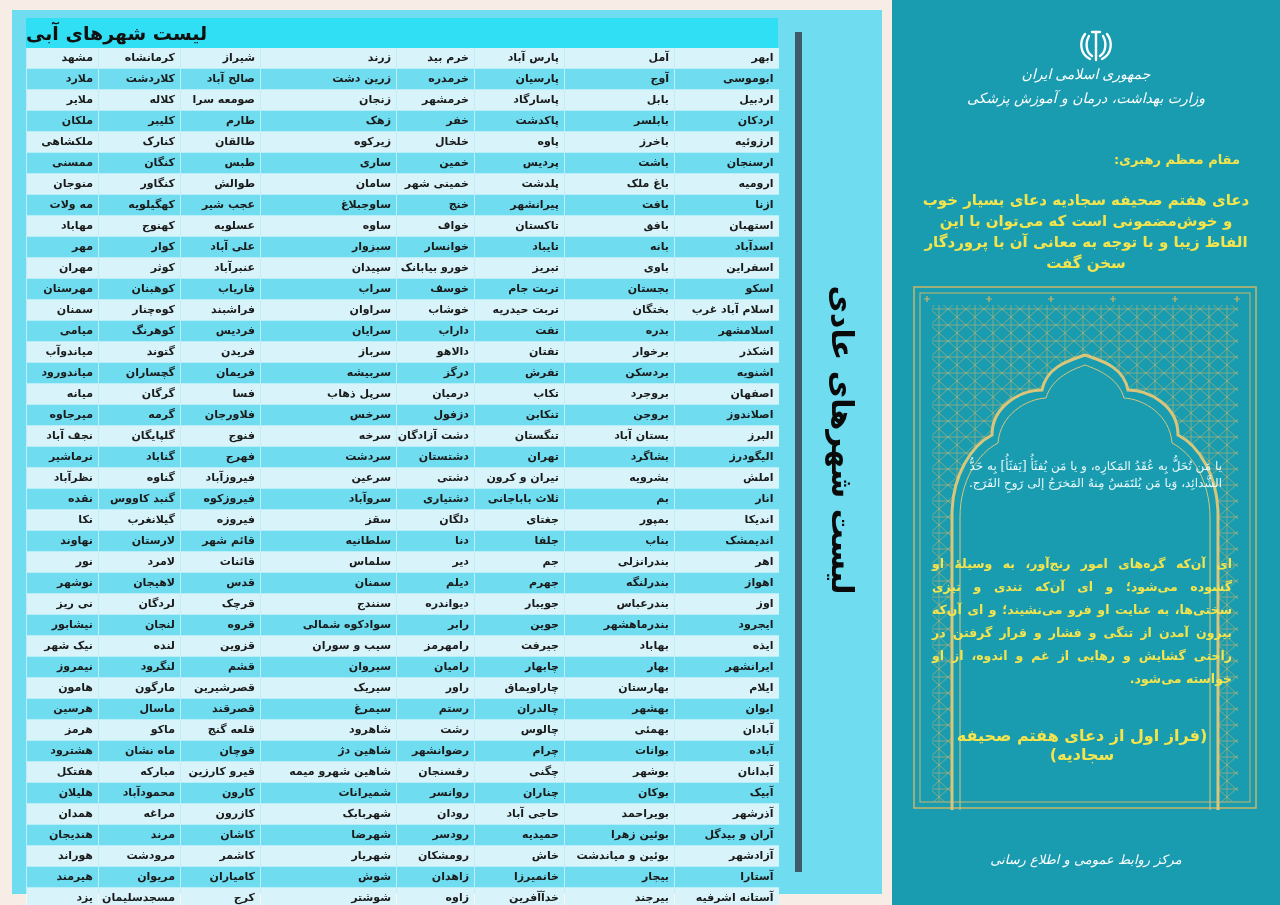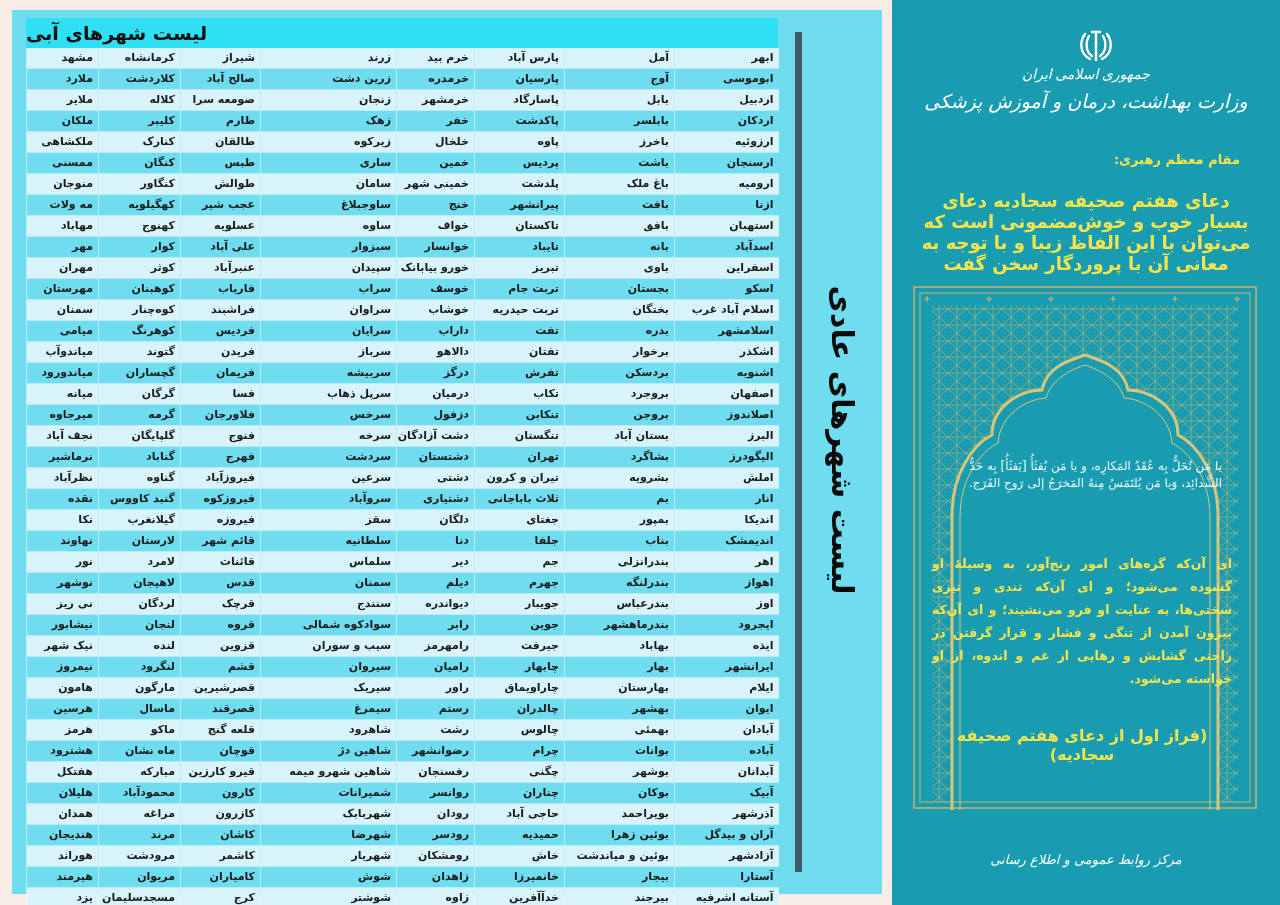--- a/index.html
+++ b/index.html
@@ -15,24 +15,24 @@
   table.cities tr.odd td { background: #d8f4fa; }
   table.cities tr.even td { background: #6fdcef; }
   table.cities tr { border-bottom: 1px solid rgba(255,255,255,0.5); }
 
   .vbar { position: absolute; left: 795px; top: 32px; width: 7px; height: 840px; background: #3f5b6a; }
   .vtitle { position: absolute; left: 798px; top: 440px; transform: translate(-50%,-50%) rotate(90deg); transform-origin: center;
     margin-left: 44px; white-space: nowrap; font-size: 30px; font-weight: bold; color: #0a0a0a; direction: rtl; }
 
   .info-panel { position: absolute; left: 892px; top: 0; width: 388px; height: 905px; background: #1a9cb0; direction: rtl; }
   .emblem { position: absolute; left: 184px; top: 26px; width: 40px; height: 40px; }
-  .gov1 { position: absolute; left: 0; width: 388px; top: 66px; text-align: center; color: #fff; font-family: Liberation Serif, serif; font-size: 14px; font-style: italic; }
-  .gov2 { position: absolute; left: 0; width: 388px; top: 90px; text-align: center; color: #fff; font-family: "DejaVu Serif", serif; font-size: 19px; font-style: italic; }
+  .gov1 { position: absolute; left: 0; width: 388px; top: 66px; text-align: center; color: #fff; font-family: Liberation Sans, sans-serif; font-size: 14px; font-style: italic; }
+  .gov2 { position: absolute; left: 0; width: 388px; top: 90px; text-align: center; color: #fff; font-family: "DejaVu Serif", serif; font-size: 14px; font-style: italic; }
   .leader { position: absolute; right: 40px; top: 152px; color: #f4e44d; font-weight: bold; font-size: 13px; }
-  .intro { position: absolute; left: 25px; width: 338px; top: 190px; color: #f4e44d; font-weight: bold; font-size: 18px; line-height: 21px; text-align: center; }
+  .intro { position: absolute; left: 25px; width: 338px; top: 190px; color: #f4e44d; font-weight: bold; font-size: 15px; line-height: 21px; text-align: center; }
 
   .frame { position: absolute; left: 20px; top: 285px; width: 346px; height: 525px; }
   .quote-ar { position: absolute; left: 50px; width: 280px; top: 458px; color: #e9f8fa; font-size: 12px; line-height: 17px; font-family: "DejaVu Serif", serif; }
   .quote-fa { position: absolute; left: 40px; width: 300px; top: 552px; color: #f4e44d; font-size: 12.5px; line-height: 23px; font-weight: bold; text-align: justify; }
   .source { position: absolute; left: 40px; width: 300px; top: 726px; color: #f4e44d; font-size: 16px; font-weight: bold; text-align: center; }
   .footer { position: absolute; left: 0; width: 388px; top: 852px; text-align: center; color: #fff; font-family: "DejaVu Serif", serif; font-style: italic; font-size: 13px; }
 </style>
 </head>
 <body>
 

